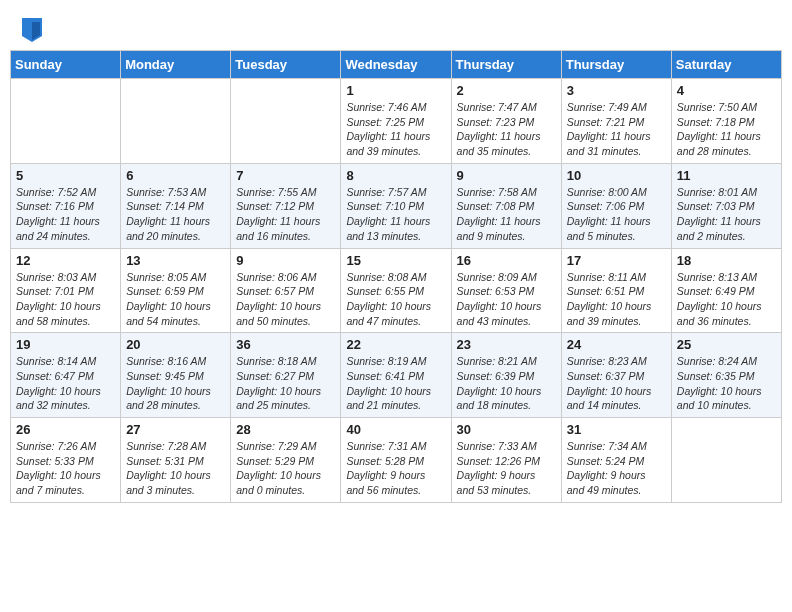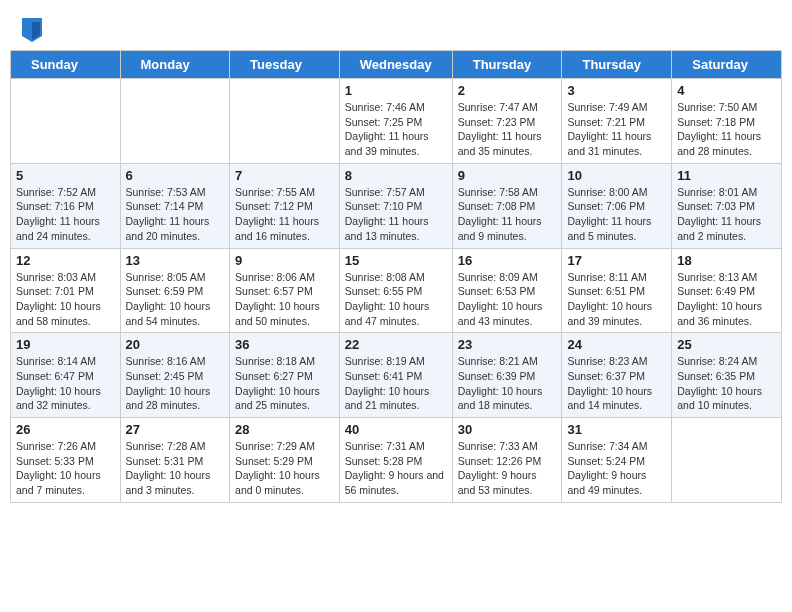--- a/index.html
+++ b/index.html
@@ -49,21 +49,21 @@
       color: #555;
     }
     .calendar {
       width: 100%;
       border-collapse: collapse;
       font-size: 11px;
     }
     .calendar th {
       background-color: #2b7cd3;
       color: #fff;
-      padding: 6px 20px;
+      padding: 6px 4px;
       text-align: left;
       font-size: 13px;
       font-weight: bold;
       border: 1px solid #ccc;
     }
     .calendar td {
       vertical-align: top;
       border: 1px solid #ccc;
       padding: 4px 5px;
       width: 110px;
@@ -79,20 +79,21 @@
     .day-number {
       font-size: 13px;
       font-weight: bold;
       color: #222;
       margin-bottom: 2px;
     }
     .day-info {
       color: #333;
       line-height: 1.4;
       font-size: 10.5px;
+      font-style: italic;
     }
     .empty-cell {
       background: #fff !important;
     }
   </style>
 </head>
 <body>
 
 <div class="header">
   <div class="logo">
@@ -247,21 +248,21 @@
       <tr>
         <td>
           <div class="day-number">19</div>
           <div class="day-info">Sunrise: 8:14 AM
 Sunset: 6:47 PM
 Daylight: 10 hours and 32 minutes.</div>
         </td>
         <td>
           <div class="day-number">20</div>
           <div class="day-info">Sunrise: 8:16 AM
-Sunset: 2:45 PM
+Sunset: 9:45 PM
 Daylight: 10 hours and 28 minutes.</div>
         </td>
         <td>
           <div class="day-number">36</div>
           <div class="day-info">Sunrise: 8:18 AM
 Sunset: 6:27 PM
 Daylight: 10 hours and 25 minutes.</div>
         </td>
         <td>
           <div class="day-number">22</div>

